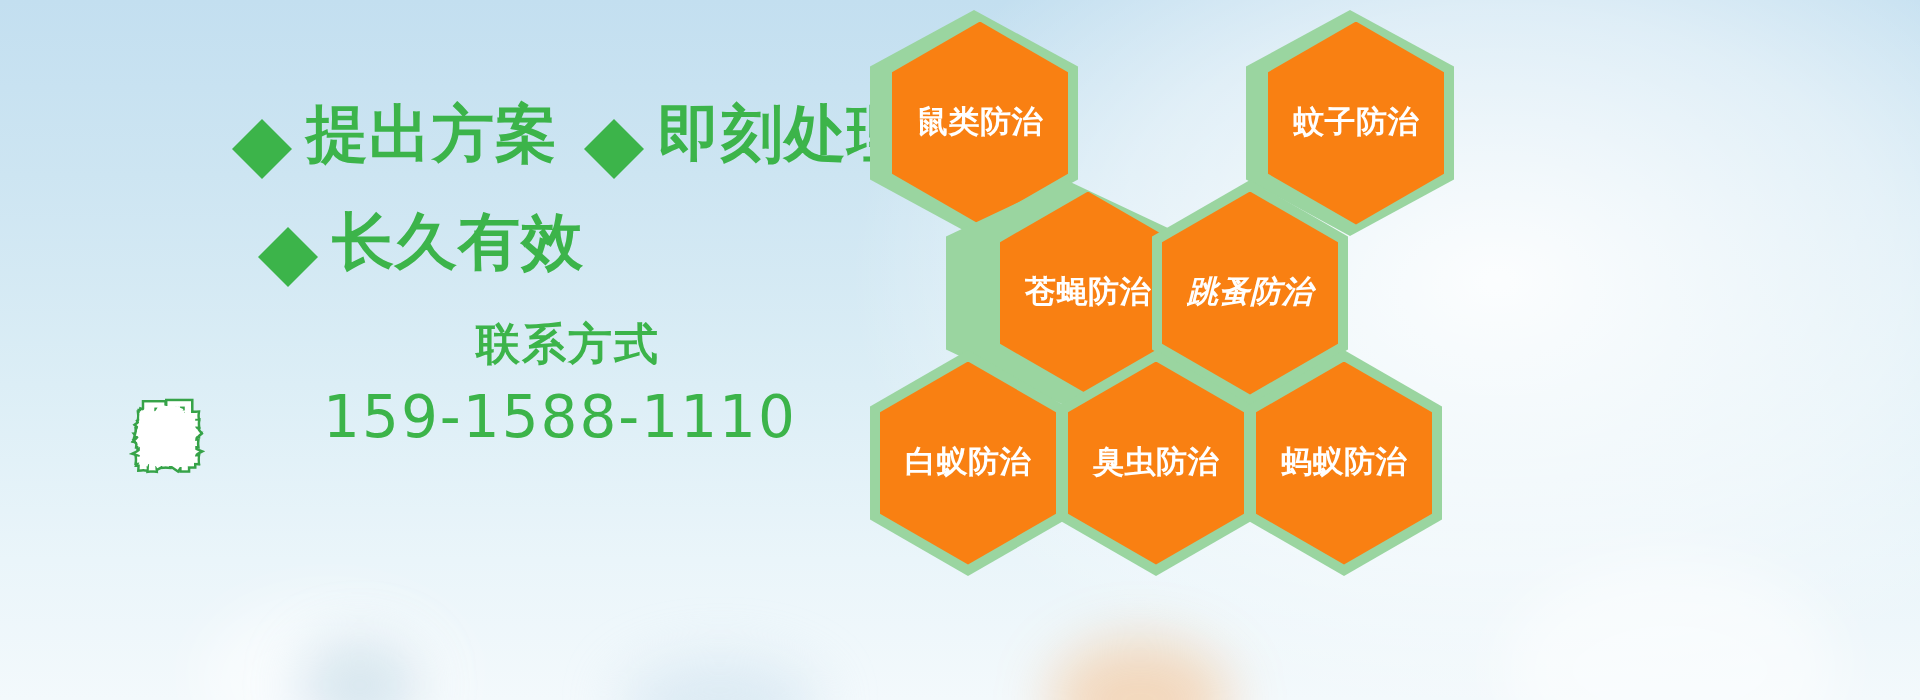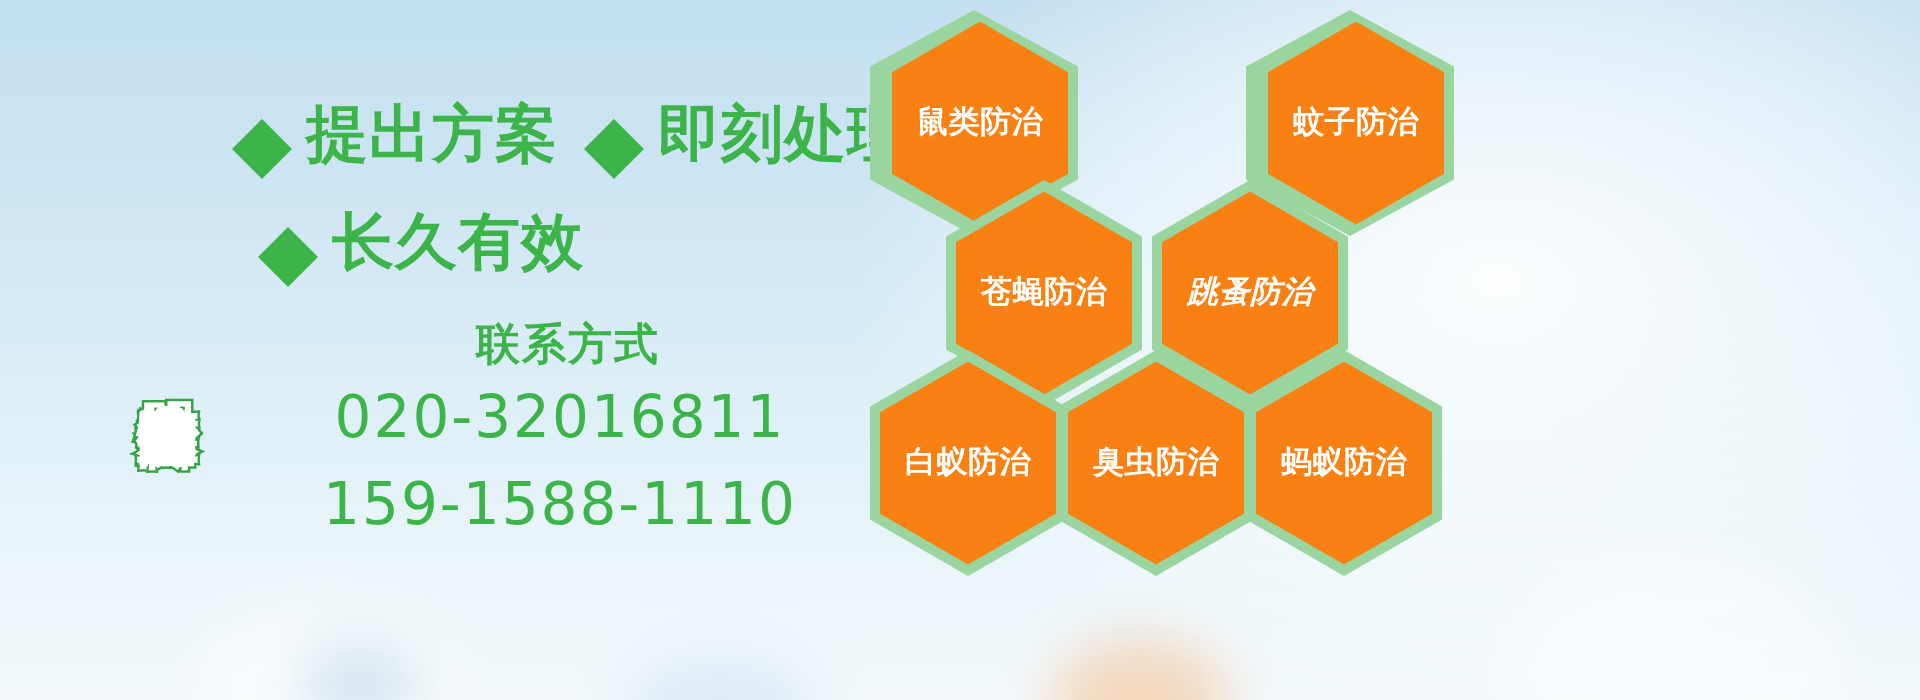--- a/index.html
+++ b/index.html
@@ -154,21 +154,21 @@
     position: relative;
     top: -1px;
   }
   
   .r1 { top: 10px; padding-left: 12px; }
   .r2 { top: 180px; }
   .r3 { top: 350px; }
   .c1 { left: 8px; }
   .c2 { left: 196px; }
   .c3 { left: 384px; }
-  .m1 { left: 84px; }
+  .m1 { left: 84px; padding-left: 44px; }
   .m2 { left: 290px; font-style: italic; }
 </style>
 </head>
 <body>
 
 <div id="banner">
 
   <div class="blob blob-a"></div>
   <div class="blob blob-b"></div>
   <div class="blob blob-c"></div>
@@ -196,21 +196,20 @@
       <div class="feature-item">
         <span class="diamond"></span>
         <span class="feature-text">长久有效</span>
       </div>
     </div>
 
   </div>
 
   <div id="contact">
     <div id="contact-title">联系方式</div>
-    <div class="phone">020-32016811</div>
     <div class="phone">159-1588-1110</div>
   </div>
 
   <div id="honeycomb">
 
     <div class="hex r1 c1">
       <div class="hex-inner">
         <span class="hex-label">鼠类防治</span>
       </div>
     </div>

